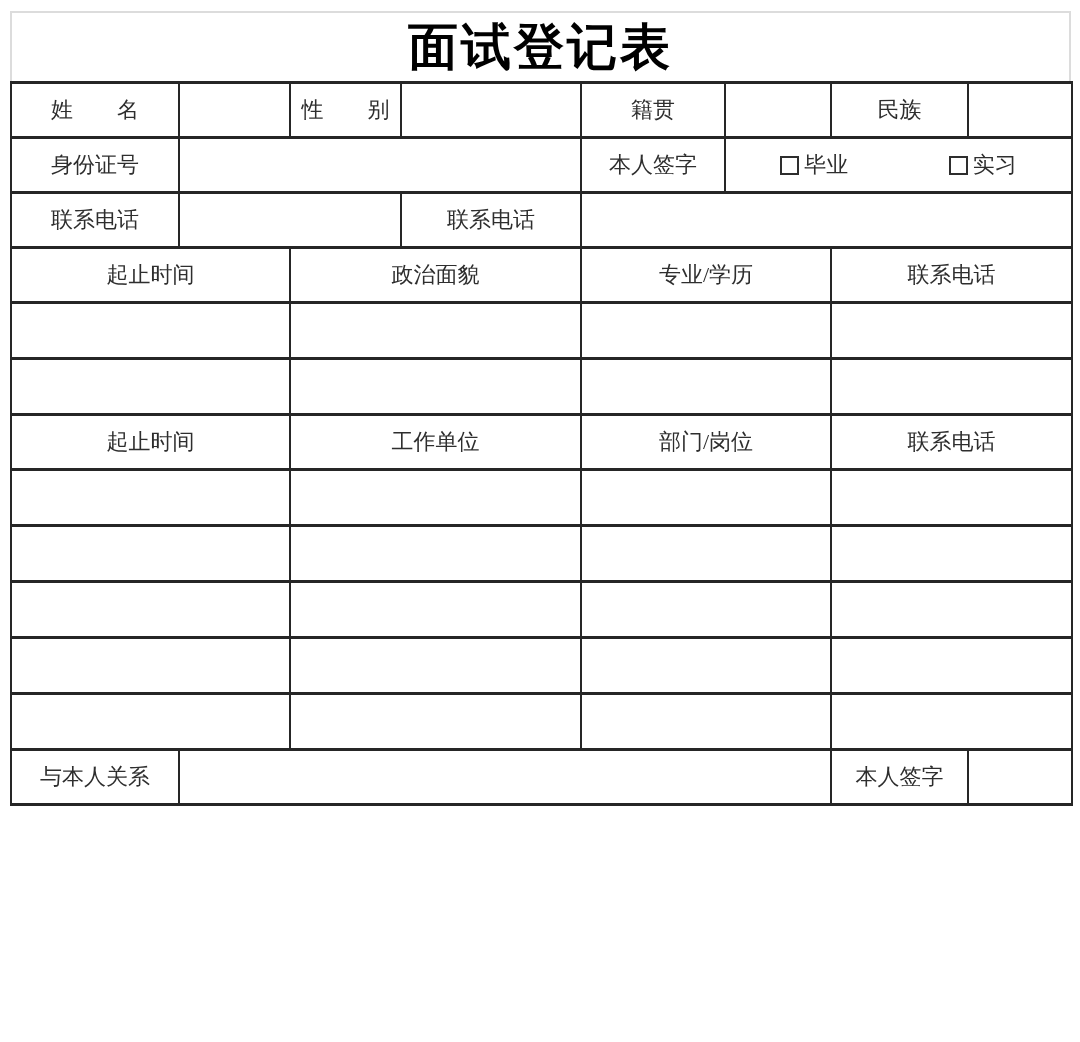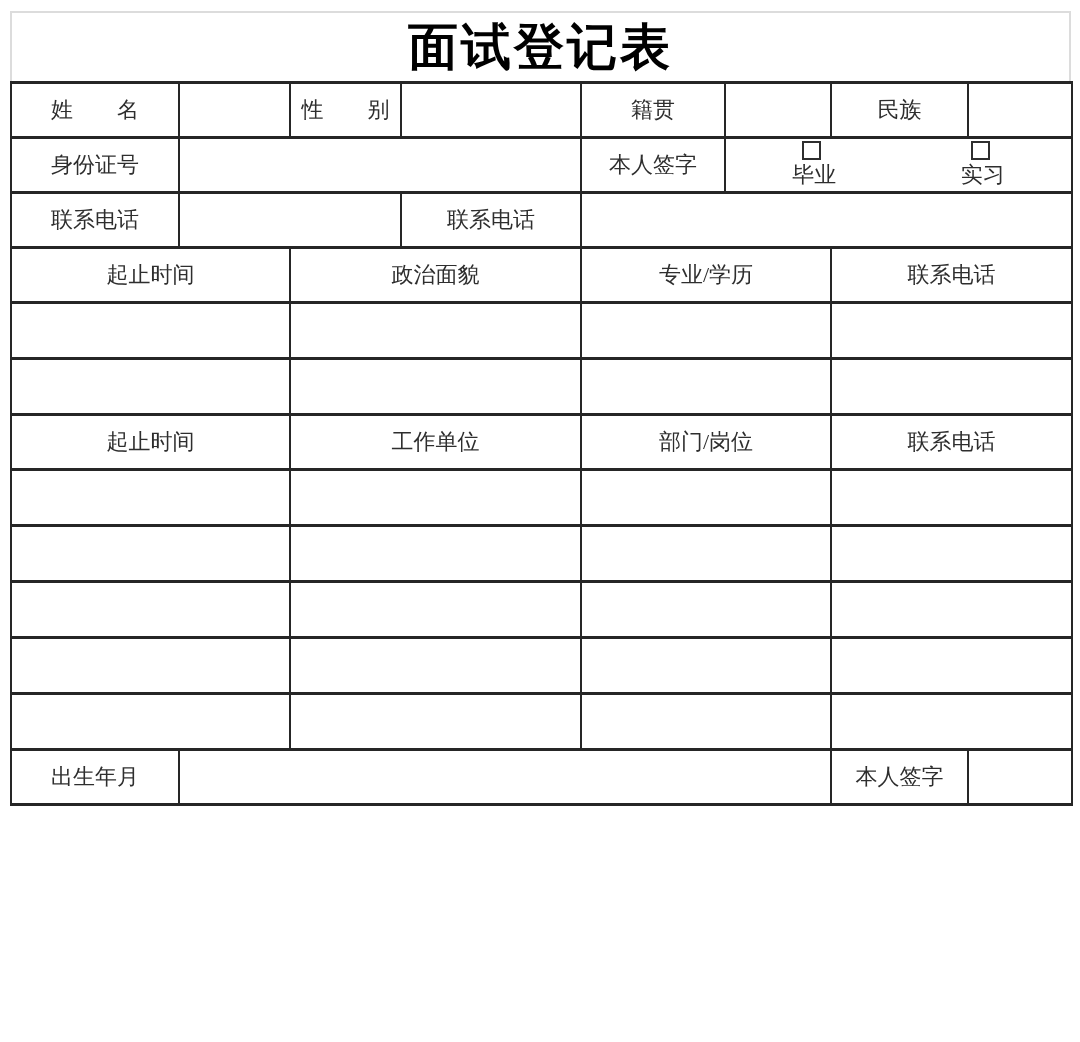--- a/index.html
+++ b/index.html
@@ -55,21 +55,20 @@
   .cb-wrap {
     display: flex;
     justify-content: space-around;
     align-items: center;
     width: 100%;
   }
   .cb {
     display: inline-flex;
     align-items: center;
     cursor: pointer;
-    flex-direction: column;
   }
   .cb-box {
     display: inline-block;
     width: 19px;
     height: 19px;
     box-sizing: border-box;
     border: 2px solid #2e2e2e;
     background: #ffffff;
     margin-right: 5px;
   }
@@ -186,21 +185,21 @@
     <tr>
       <td colspan="2" class="tall"></td>
       <td colspan="2"></td>
       <td colspan="2"></td>
       <td colspan="2"></td>
     </tr>
 
 
 
     <tr>
-      <td>出生年月</td>
+      <td>与本人关系</td>
       <td colspan="5"></td>
       <td>本人签字</td>
       <td></td>
     </tr>
 
   </tbody>
     </table>
 </div>
 
 </body></html>

